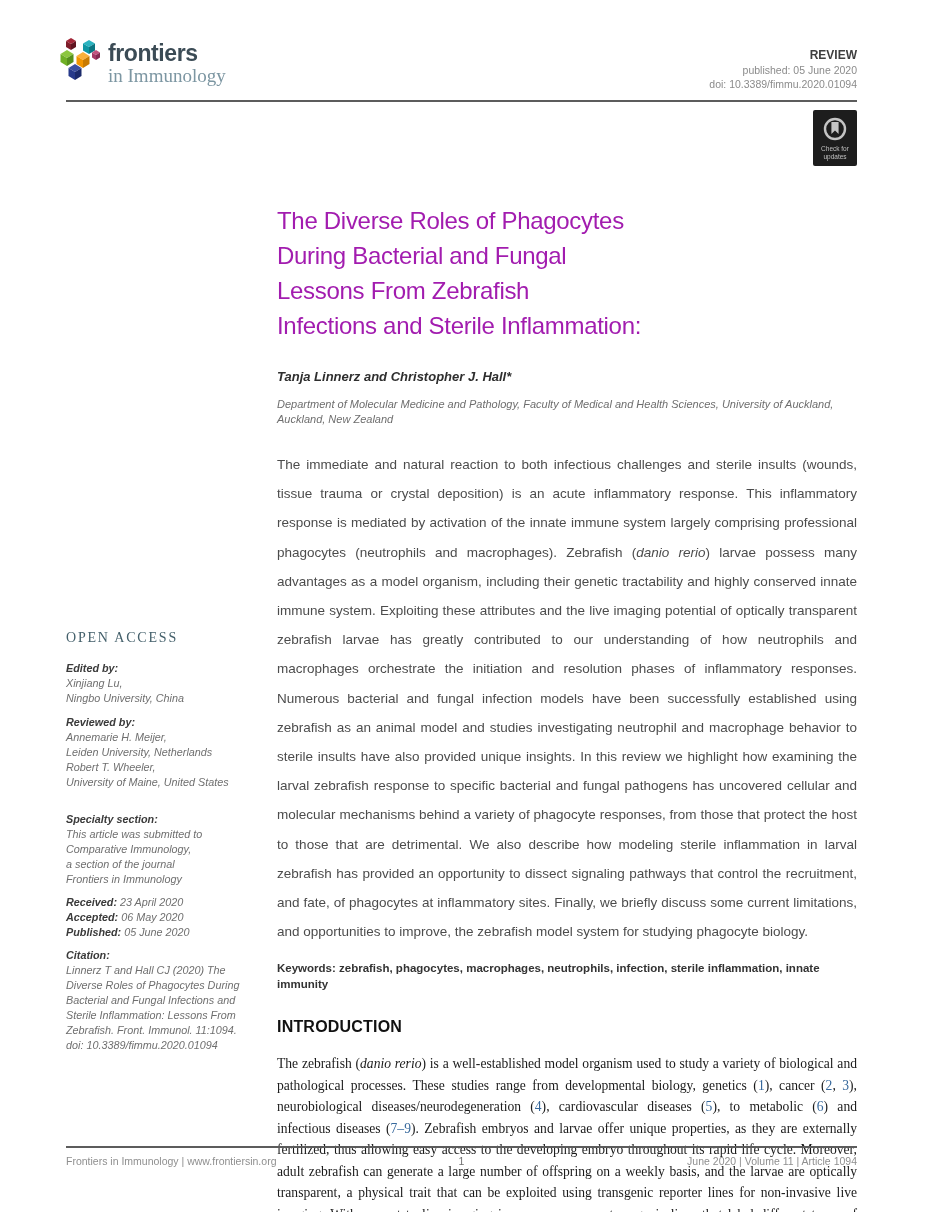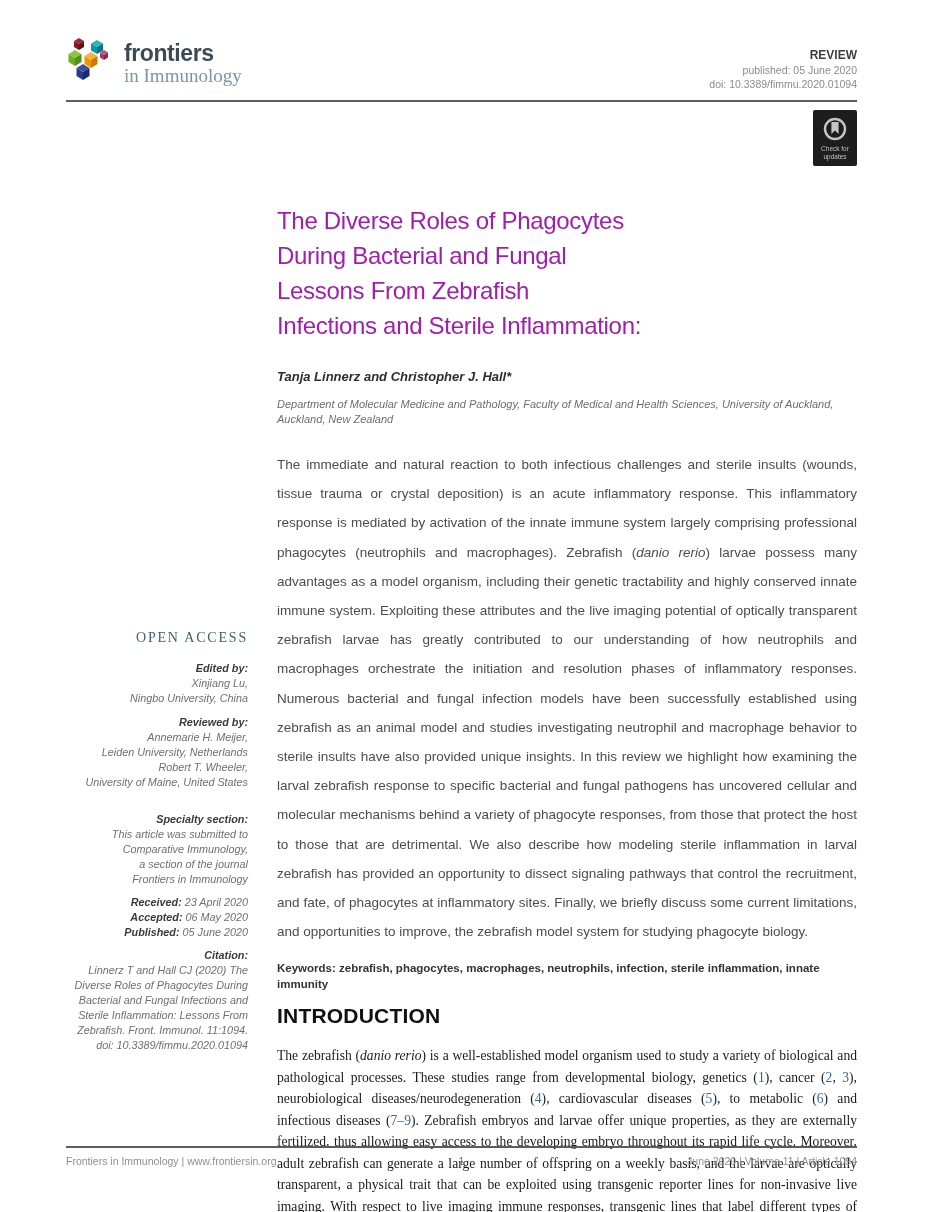--- a/index.html
+++ b/index.html
@@ -1,55 +1,55 @@
 <!DOCTYPE html>
 <html><head>
 <meta charset="utf-8">
 <style>
   html,body{margin:0;padding:0;background:#ffffff;}
   .page{position:relative;width:925px;height:1212px;background:#ffffff;overflow:hidden;
         font-family:"Liberation Sans",sans-serif;}
 
   
-  .logo{position:absolute;left:66px;top:36px;display:flex;align-items:flex-start;gap:8px;}
+  .logo{position:absolute;left:58px;top:36px;display:flex;align-items:flex-start;}
   .logo-cubes{width:46px;height:50px;}
   .logo-text{margin-left:4px;margin-top:6px;}
   .logo-name{font-size:23px;font-weight:bold;color:#3b4b55;letter-spacing:-0.4px;line-height:22px;}
   .logo-sub{font-family:"Liberation Serif",serif;font-size:19px;color:#7c96a2;line-height:24px;}
   .hdr-right{position:absolute;top:48px;left:557px;width:300px;text-align:right;}
   .hdr-type{font-size:12px;font-weight:bold;color:#3f3f3f;line-height:15px;}
   .hdr-line{font-size:10.5px;color:#8b8b8b;line-height:14px;}
   .rule-top{position:absolute;left:66px;top:100px;width:791px;height:2px;background:#5c5c5c;}
 
   
   .badge{position:absolute;left:813px;top:110px;width:44px;height:56px;background:#1d1d1d;
          border-radius:2px;display:flex;flex-direction:column;align-items:center;cursor:pointer;}
   .badge svg{margin-top:6px;}
   .badge-txt{font-size:6.5px;color:#c0c0c0;line-height:7.5px;text-align:center;margin-top:3px;}
 
   
-  .sidebar{position:absolute;left:66px;top:630px;width:182px;text-align:right;
+  .sidebar{position:absolute;left:66px;top:630px;width:182px;
            font-style:italic;font-size:10.8px;line-height:15px;color:#6f6f6f;}
   .open-access{font-family:"Liberation Serif",serif;font-style:normal;font-size:14px;
                letter-spacing:1.8px;color:#44606b;margin-bottom:16px;}
   .sb-group{margin-top:9px;}
   .sb-label{font-weight:bold;color:#3a3a3a;}
   .sb-gap{margin-top:22px;}
   .sb-dates{margin-top:8px;}
   .sb-date-val{margin-left:3px;}
   .sb-cite{margin-top:8px;}
 
   
   .main{position:absolute;left:277px;top:203px;width:580px;}
   .title{font-size:24px;line-height:35px;font-weight:normal;color:#a21caf;letter-spacing:-0.3px;}
   .authors{margin-top:26px;font-size:13px;font-weight:bold;font-style:italic;color:#2e2e2e;}
   .affiliation{margin-top:13px;font-size:11px;line-height:15px;font-style:italic;color:#6e6e6e;}
   .abstract{margin-top:23px;font-size:13.5px;line-height:29.2px;color:#4c4c4c;text-align:justify;}
   .keywords{margin-top:14px;font-size:11.5px;line-height:16px;font-weight:bold;color:#333333;}
-  .intro-h{margin-top:12px;font-size:21px;font-weight:bold;color:#111111;letter-spacing:0.2px;}
+  .intro-h{margin-top:26px;font-size:16px;font-weight:bold;color:#111111;letter-spacing:0.2px;}
   .intro-b{margin-top:17px;font-family:"Liberation Serif",serif;font-size:13.6px;line-height:21.5px;
            color:#1a1a1a;text-align:justify;}
   .seg-i{font-style:italic;}
   .seg-l{color:#36689c;}
 
   
   .rule-bottom{position:absolute;left:66px;top:1146px;width:791px;height:1.5px;background:#5c5c5c;}
   .footer{position:absolute;left:66px;top:1155px;width:791px;display:flex;
           justify-content:space-between;font-size:10.5px;color:#8f8f8f;}
   .footer .pg{position:absolute;left:0;right:0;text-align:center;color:#6f6f6f;}

